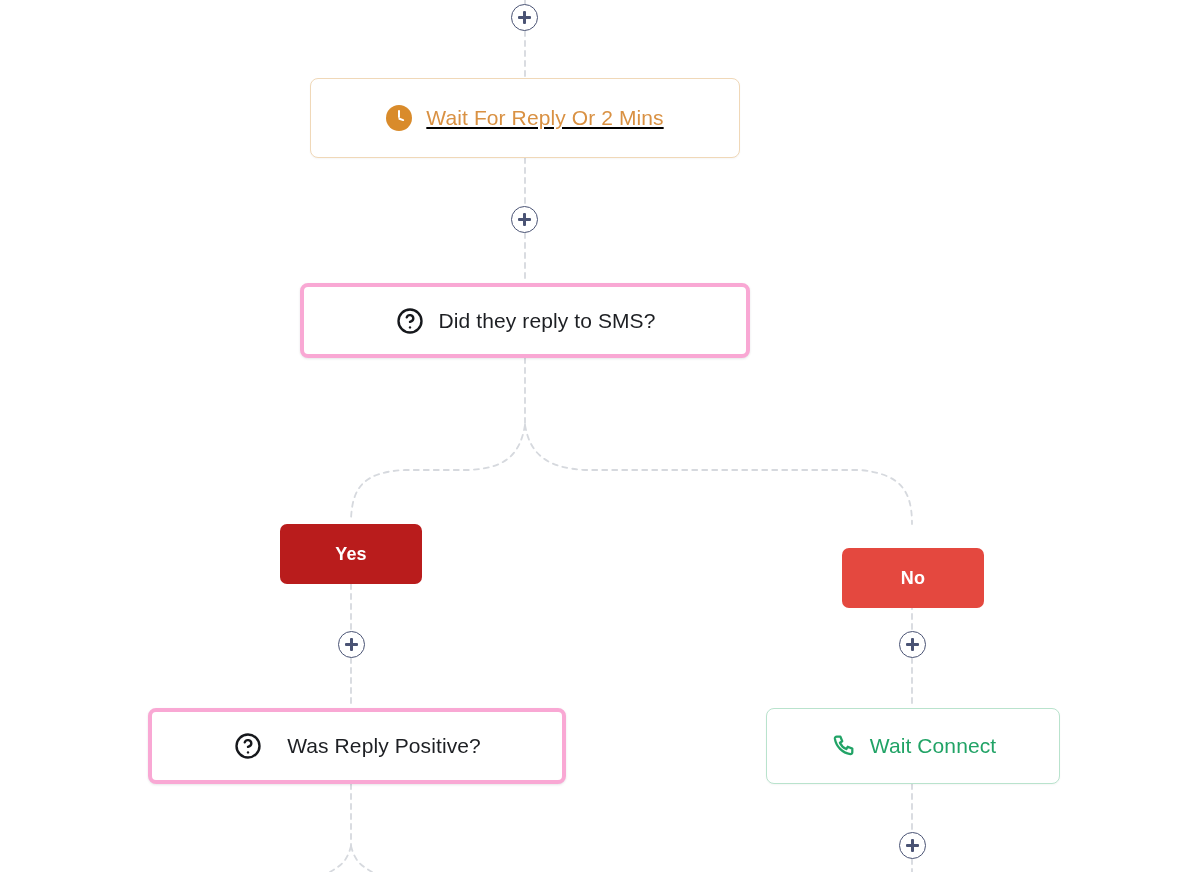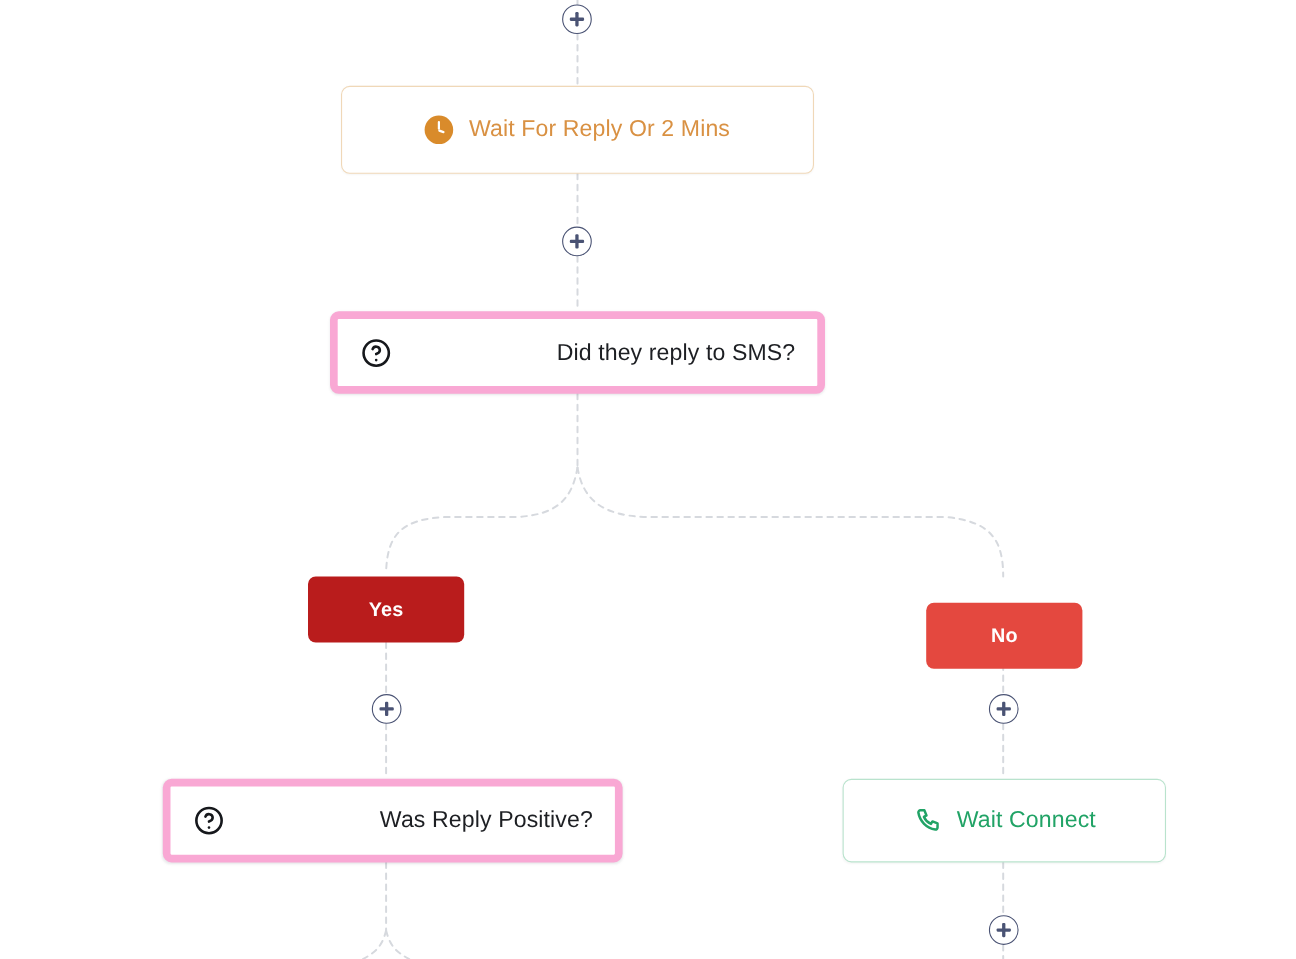--- a/index.html
+++ b/index.html
@@ -54,23 +54,22 @@
     box-shadow: 0 1px 2px rgba(0,0,0,0.04);
   }
   .card-wait .card-label {
     color: #d99143;
     font-size: 21px;
     font-weight: 400;
     letter-spacing: 0.1px;
   }
 
   .card-question {
-    border: 7px solid #f9a8d4;
+    border: 4px solid #f9a8d4;
     box-shadow: 0 1px 3px rgba(16,24,40,0.07), 0 1px 2px rgba(16,24,40,0.04);
-    justify-content: space-between;
   }
   .card-question .card-label {
     color: #1d1f23;
     font-size: 21px;
     font-weight: 400;
     letter-spacing: 0.1px;
   }
 
   .card-action {
     border: 1.5px solid #b9e3cd;
@@ -211,21 +210,21 @@
     <span class="bar-h"></span>
     <span class="bar-v"></span>
   </div>
 
   <div class="plus-btn" style="left:899px; top:832px;">
     <span class="bar-h"></span>
     <span class="bar-v"></span>
   </div>
 
   <div class="node" style="left:310px; top:78px; width:430px; height:80px;">
-    <div class="card card-wait" style="width:100%; height:100%;">
+    <div class="card card-wait" style="width:100%; height:100%;text-decoration:underline;">
       <span class="icon">
         <span class="clock-icon">
           <span class="hand-long"></span>
           <span class="hand-short"></span>
         </span>
       </span>
       <span class="card-label">Wait For Reply Or 2 Mins</span>
     </div>
   </div>
 

